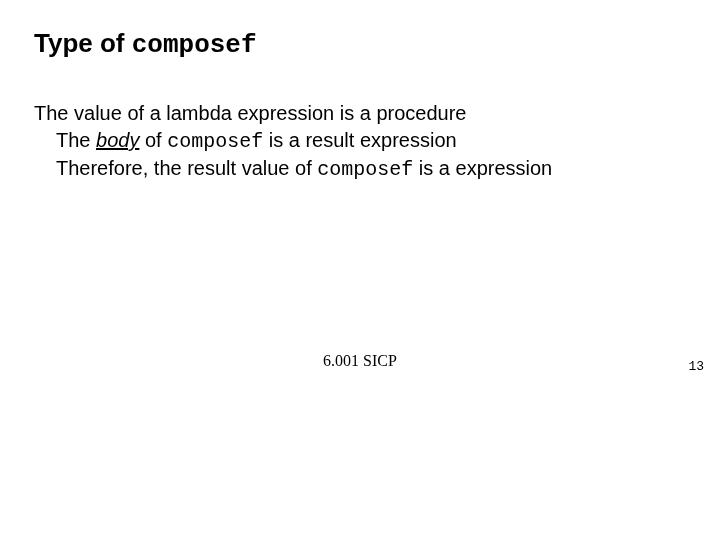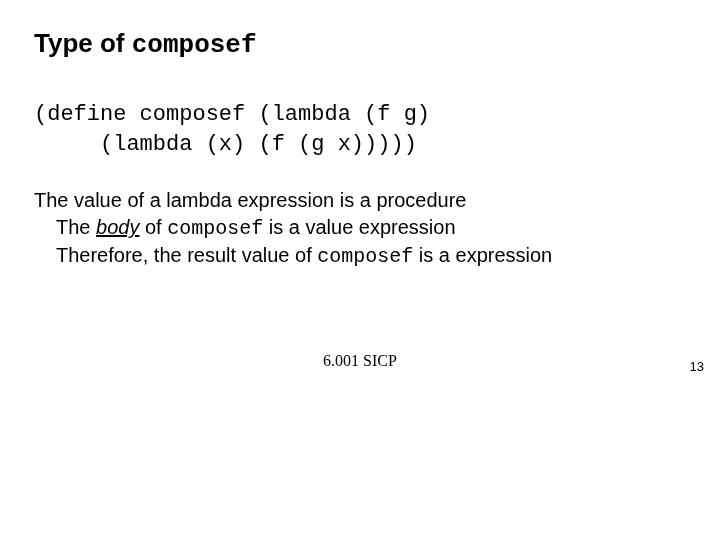--- a/index.html
+++ b/index.html
@@ -58,41 +58,39 @@
     width: 720px;
     text-align: center;
     font-size: 16px;
     font-family: "Times New Roman", Times, serif;
   }
   .page-num {
     position: absolute;
     bottom: 10px;
     right: 16px;
     font-size: 13px;
-    font-family: Liberation Sans, sans-serif;
+    font-family: Liberation Mono, monospace;
     text-align: right;
   }
 </style>
 </head>
 <body>
 
 <div class="slide">
 
   <div class="title">
     <span>Type of </span><span class="mono">composef</span>
   </div>
 
-  <div class="code-block"><span>(define composef (lambda (f g)</span>
-<span>     (lambda (x) (f (g x)))))</span></div>
 
 
   <div class="explain">
     <div>The value of a lambda expression is a procedure</div>
     <div class="indent">
-      <span>The </span><span class="underline">body</span><span> of </span><span class="mono">composef</span><span> is a value expression</span>
+      <span>The </span><span class="underline">body</span><span> of </span><span class="mono">composef</span><span> is a result expression</span>
     </div>
     <div class="indent">
       <span>Therefore, the result value of </span><span class="mono">composef</span><span> is a expression</span>
     </div>
   </div>
 
   <div class="footer">6.001 SICP</div>
   <div class="page-num">13</div>
 
 </div>

